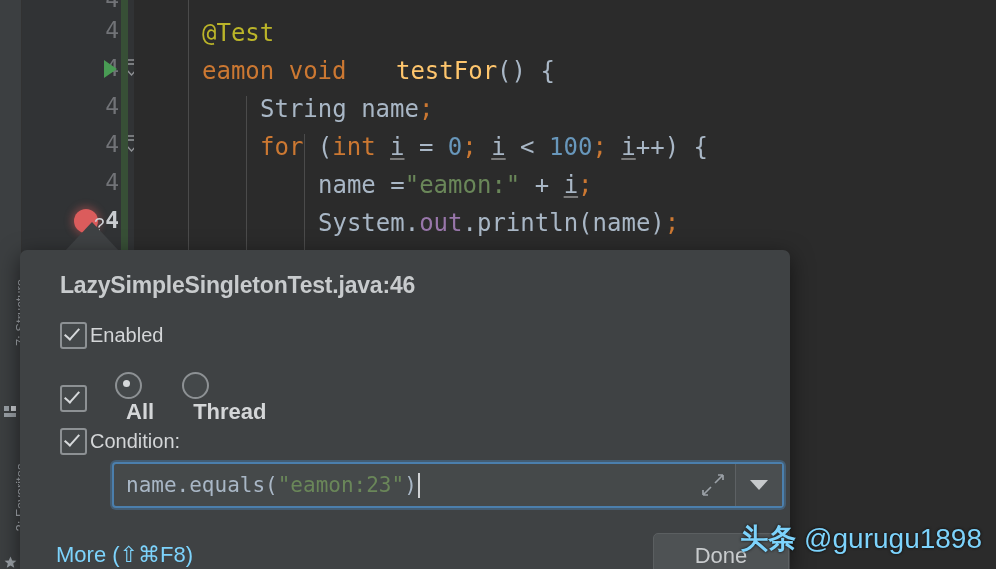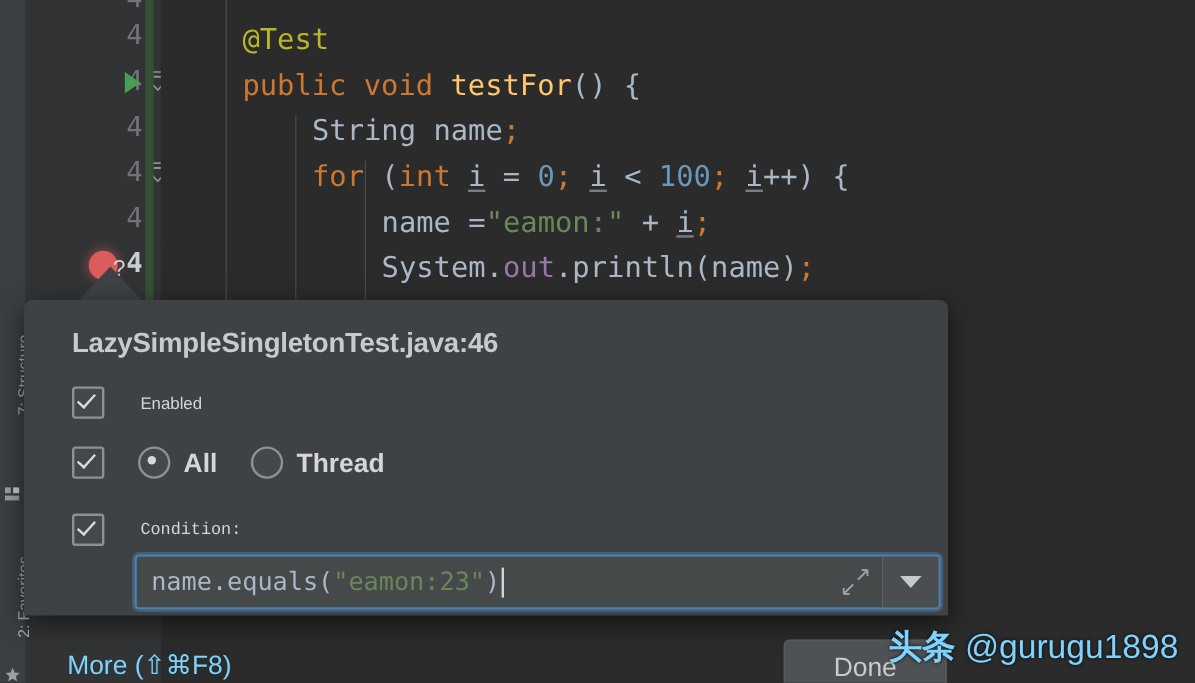--- a/index.html
+++ b/index.html
@@ -120,21 +120,21 @@
     background: #3d2426;
   }
   
   .indent-guide {
     position: absolute;
     width: 1px;
     background: #4b4b4b;
   }
 
   .kw      { color: #cc7832; }
-  .method  { color: #ffc66d; }
+  .method  { color: #ffc66d; margin-left: 35px; }
   .str     { color: #6a8759; }
   .num     { color: #6897bb; }
   .anno    { color: #bbb529; }
   .field   { color: #9876aa; }
   .local   { color: #a9b7c6; text-decoration: underline; text-decoration-color:#7b7b7b; text-underline-offset: 3px; }
   .punc    { color: #a9b7c6; }
   .semi    { color: #cc7832; }
 
   
   #run-arrow {
@@ -177,66 +177,66 @@
     left: 64px; top: 222px;
     width: 0; height: 0;
     border-left: 28px solid transparent;
     border-right: 28px solid transparent;
     border-bottom: 30px solid #3f4244;
     z-index: 9;
   }
   #bp-dialog {
     position: absolute;
     left: 20px; top: 250px;
-    width: 770px; height: 263px;
+    width: 770px; height: 319px;
     background: #3f4244;
     border-radius: 7px 7px 0 0;
     box-shadow: 0 6px 22px rgba(0,0,0,.55);
     z-index: 10;
     color: #d4d6d8;
   }
 
   #bp-title {
     position: absolute;
     left: 40px; top: 22px;
     font-size: 23px;
     font-weight: bold;
     color: #c8cbcd;
     letter-spacing: -0.2px;
   }
 
   .row { position: absolute; left: 40px; display: flex; align-items: center; }
   #row-enabled   { top: 72px; }
   #row-suspend   { top: 122px; }
-  #row-condition { top: 178px; font-family: Liberation Mono, monospace; }
+  #row-condition { top: 178px; }
 
   .cbox {
     width: 23px; height: 23px;
     border: 2px solid #8d9194;
     border-radius: 3px;
     background: #44484a;
     position: relative;
     flex: none;
   }
   .cbox.checked::after {
     content: "";
     position: absolute;
     left: 6px; top: 1px;
     width: 6px; height: 13px;
     border: solid #d6d9db;
     border-width: 0 2.5px 2.5px 0;
     transform: rotate(42deg);
   }
   .cb-label {
-    margin-left: 30px;
-    font-size: 14px;
+    margin-left: 3px;
+    font-size: 20px;
     color: #d4d6d8;
   }
 
-  .radio-wrap { display: flex; align-items: center; margin-left: 28px; }
+  .radio-wrap { display: flex; align-items: flex-start; margin-left: 28px; flex-direction: column; }
   .radio {
     width: 23px; height: 23px;
     border-radius: 50%;
     border: 2px solid #8d9194;
     background: #44484a;
     position: relative;
     flex: none;
   }
   .radio.selected::after {
     content: "";
@@ -377,21 +377,21 @@
   <div id="breakpoint"></div>
   <div id="breakpoint-q">?</div>
 
   <div id="code">
     <div class="indent-guide" style="left:54px; top:0px; height:250px;"></div>
     <div class="indent-guide" style="left:112px; top:96px; height:154px;"></div>
     <div class="indent-guide" style="left:170px; top:134px; height:116px;"></div>
 
     <div class="codeline" style="top:14px; left:68px;"><span class="anno">@Test</span></div>
 
-    <div class="codeline" style="top:52px; left:68px;"><span class="kw">public void </span><span class="method">testFor</span><span class="punc">() {</span></div>
+    <div class="codeline" style="top:52px; left:68px;"><span class="kw">eamon void </span><span class="method">testFor</span><span class="punc">() {</span></div>
 
     <div class="codeline" style="top:90px; left:126px;"><span class="punc">String</span><span class="punc"> name</span><span class="semi">;</span></div>
 
     <div class="codeline" style="top:128px; left:126px;"><span class="kw">for </span><span class="punc">(</span><span class="kw">int </span><span class="local">i</span><span class="punc"> = </span><span class="num">0</span><span class="semi">; </span><span class="local">i</span><span class="punc"> &lt; </span><span class="num">100</span><span class="semi">; </span><span class="local">i</span><span class="punc">++) {</span></div>
 
     <div class="codeline" style="top:166px; left:184px;"><span class="punc">name </span><span class="punc">=</span><span class="str">"eamon:"</span><span class="punc"> + </span><span class="local">i</span><span class="semi">;</span></div>
 
     <div class="codeline" style="top:204px; left:184px;"><span class="punc">System.</span><span class="field">out</span><span class="punc">.println(name)</span><span class="semi">;</span></div>
   </div>
 </div>

